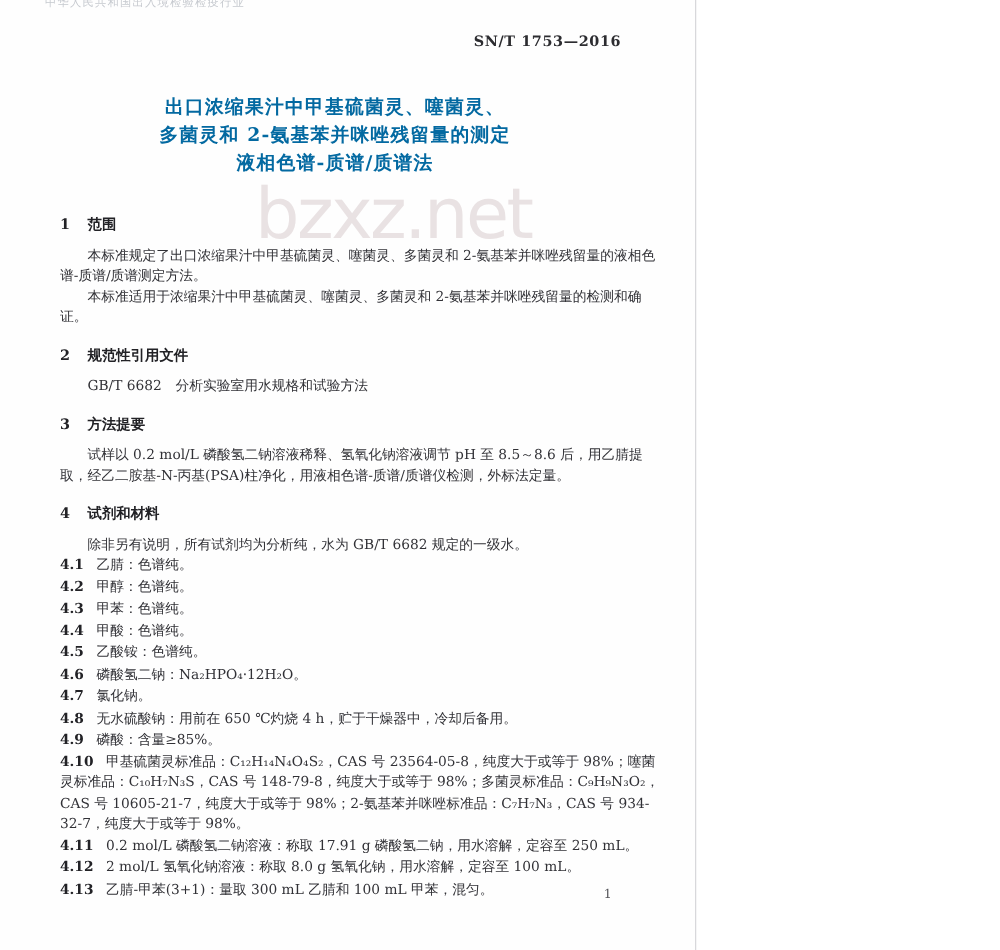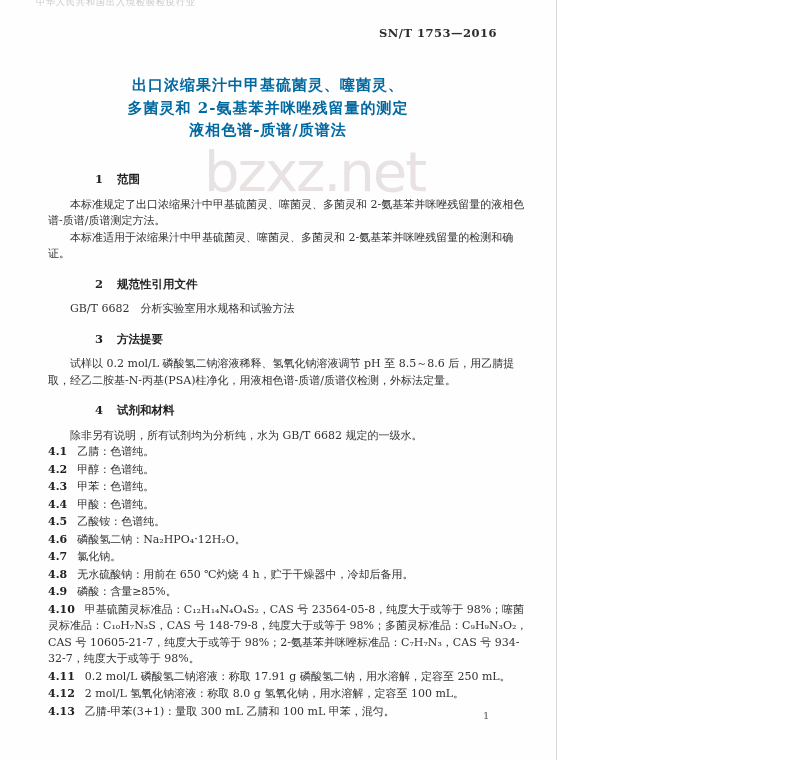--- a/index.html
+++ b/index.html
@@ -31,21 +31,21 @@
     position:absolute;top:74px;left:0;right:20px;z-index:2;
     text-align:center;font-weight:bold;color:#0369a1;
     font-size:15px;line-height:22.5px;letter-spacing:1px;
   }
   .docbody{
     position:absolute;top:158px;left:48px;width:486px;z-index:2;
     font-size:11px;line-height:16.5px;color:#313136;
   }
   .h{
     font-weight:bold;color:#222226;font-size:11.5px;
-    margin-top:13px;margin-bottom:9px;margin-left:47px;
+    margin-top:13px;margin-bottom:9px;
   }
   .h .num{display:inline-block;min-width:10px;margin-right:12px;}
   .para{margin:0;text-indent:2em;}
   .clause{margin:0 0 1px 0;}
   .clause .num{font-weight:bold;color:#222226;margin-right:10px;margin-top:32px;}
   .pagenum{
     position:absolute;left:483px;top:710px;z-index:2;
     font-size:10px;color:#55555a;
   }
 </style>

